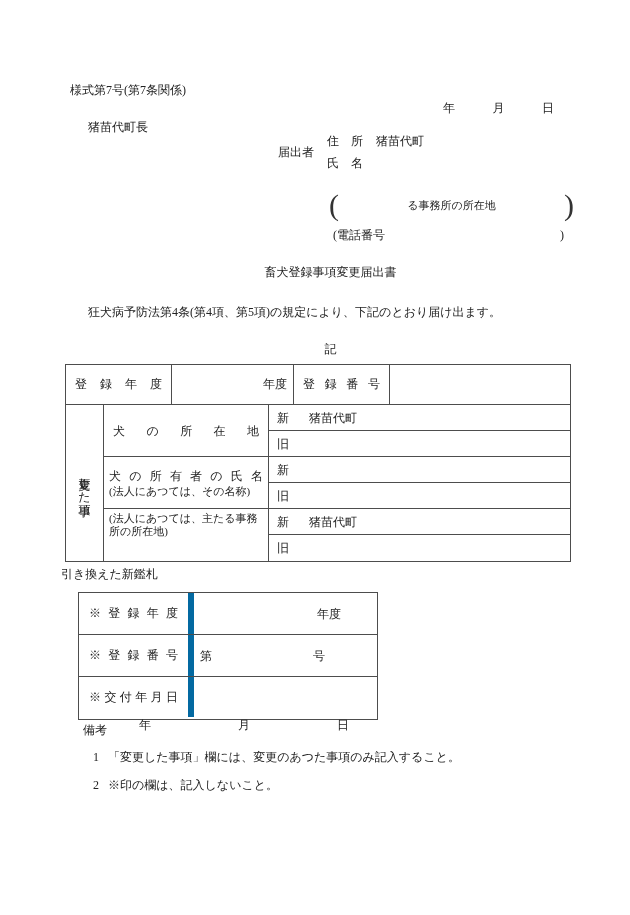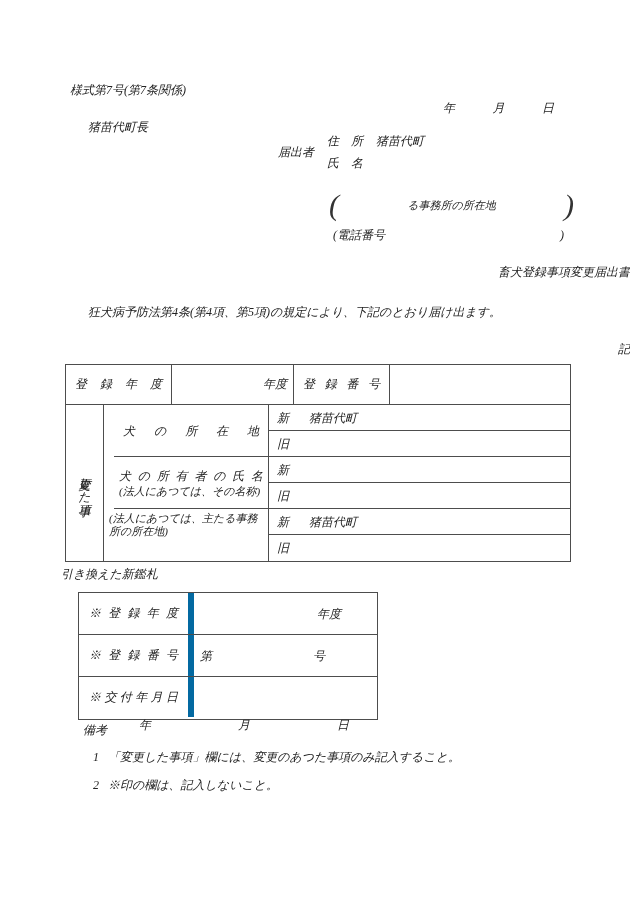--- a/index.html
+++ b/index.html
@@ -6,59 +6,58 @@
   html,body { background:#ffffff; }
   .page {
     position:relative;
     width:630px; height:915px;
     background:#ffffff;
     color:#222222;
     font-family:"Liberation Serif","DejaVu Serif",serif;
     font-size:12px;
     line-height:16px;
     overflow:hidden;
-    font-style:italic;
   }
   .abs { position:absolute; }
 
   
   .jlabel { text-align:justify; text-align-last:justify; }
 
   
   .date-line { display:flex; justify-content:space-between; }
   .applicant { display:flex; align-items:center; gap:13px; }
   .app-lines { display:flex; flex-direction:column; gap:6px; }
   .app-line { display:flex; }
   .app-value { margin-left:13px; }
 
   .corp-note { display:flex; align-items:center; justify-content:space-between; height:32px; }
   .bigparen { font-size:30px; line-height:30px; font-weight:400; color:#333; }
   .corp-text { font-size:11px; line-height:13px; }
 
   .phone-line { display:flex; justify-content:space-between; }
 
-  .center-line { left:0; right:0; text-align:right;padding-left:31px; }
+  .center-line { left:0; right:0; text-align:center;padding-left:31px; }
 
   
   .t1 { width:506px; height:198px; border:1px solid #4d4d4d; }
   .t1-row1 { display:flex; height:40px; border-bottom:1px solid #4d4d4d; }
   .t1-row1 > div { border-right:1px solid #4d4d4d; height:100%; }
   .t1-row1 > div:last-child { border-right:none; }
   .c-regyear  { width:106px; line-height:38px; padding:0 9px; }
   .c-yearunit { width:122px; line-height:38px; text-align:right; padding-right:6px; }
   .c-regnum   { width:96px;  line-height:38px; padding:0 9px; }
   .c-regnumval{ flex:1; }
 
   .t1-body { display:flex; height:156px; }
   .t1-side { width:38px; border-right:1px solid #4d4d4d; display:flex; align-items:center; justify-content:center; }
   .vtext { writing-mode:vertical-rl; text-orientation:upright; line-height:1; font-size:12px; letter-spacing:0; }
   .t1-labels { width:165px; border-right:1px solid #4d4d4d; display:flex; flex-direction:column; }
   .sec { height:52px; padding:0 5px; }
   .sec-b { border-bottom:1px solid #4d4d4d; }
-  .sec-center { display:flex; flex-direction:column; justify-content:center; gap:1px;margin-left:10px; }
+  .sec-center { display:flex; flex-direction:column; justify-content:center; gap:1px; }
   .sec1 { padding:0 9px; }
   .sec3 { padding-top:3px; }
   .lnote { font-size:11px; line-height:13px; }
   .t1-content { flex:1; display:flex; flex-direction:column; }
   .crow { height:26px; border-bottom:1px solid #4d4d4d; display:flex; align-items:center; padding-left:8px; }
   .crow:last-child { border-bottom:none; }
   .crow .val { margin-left:20px; }
 
   
   .t2 { width:300px; height:128px; border:1px solid #4d4d4d; }

